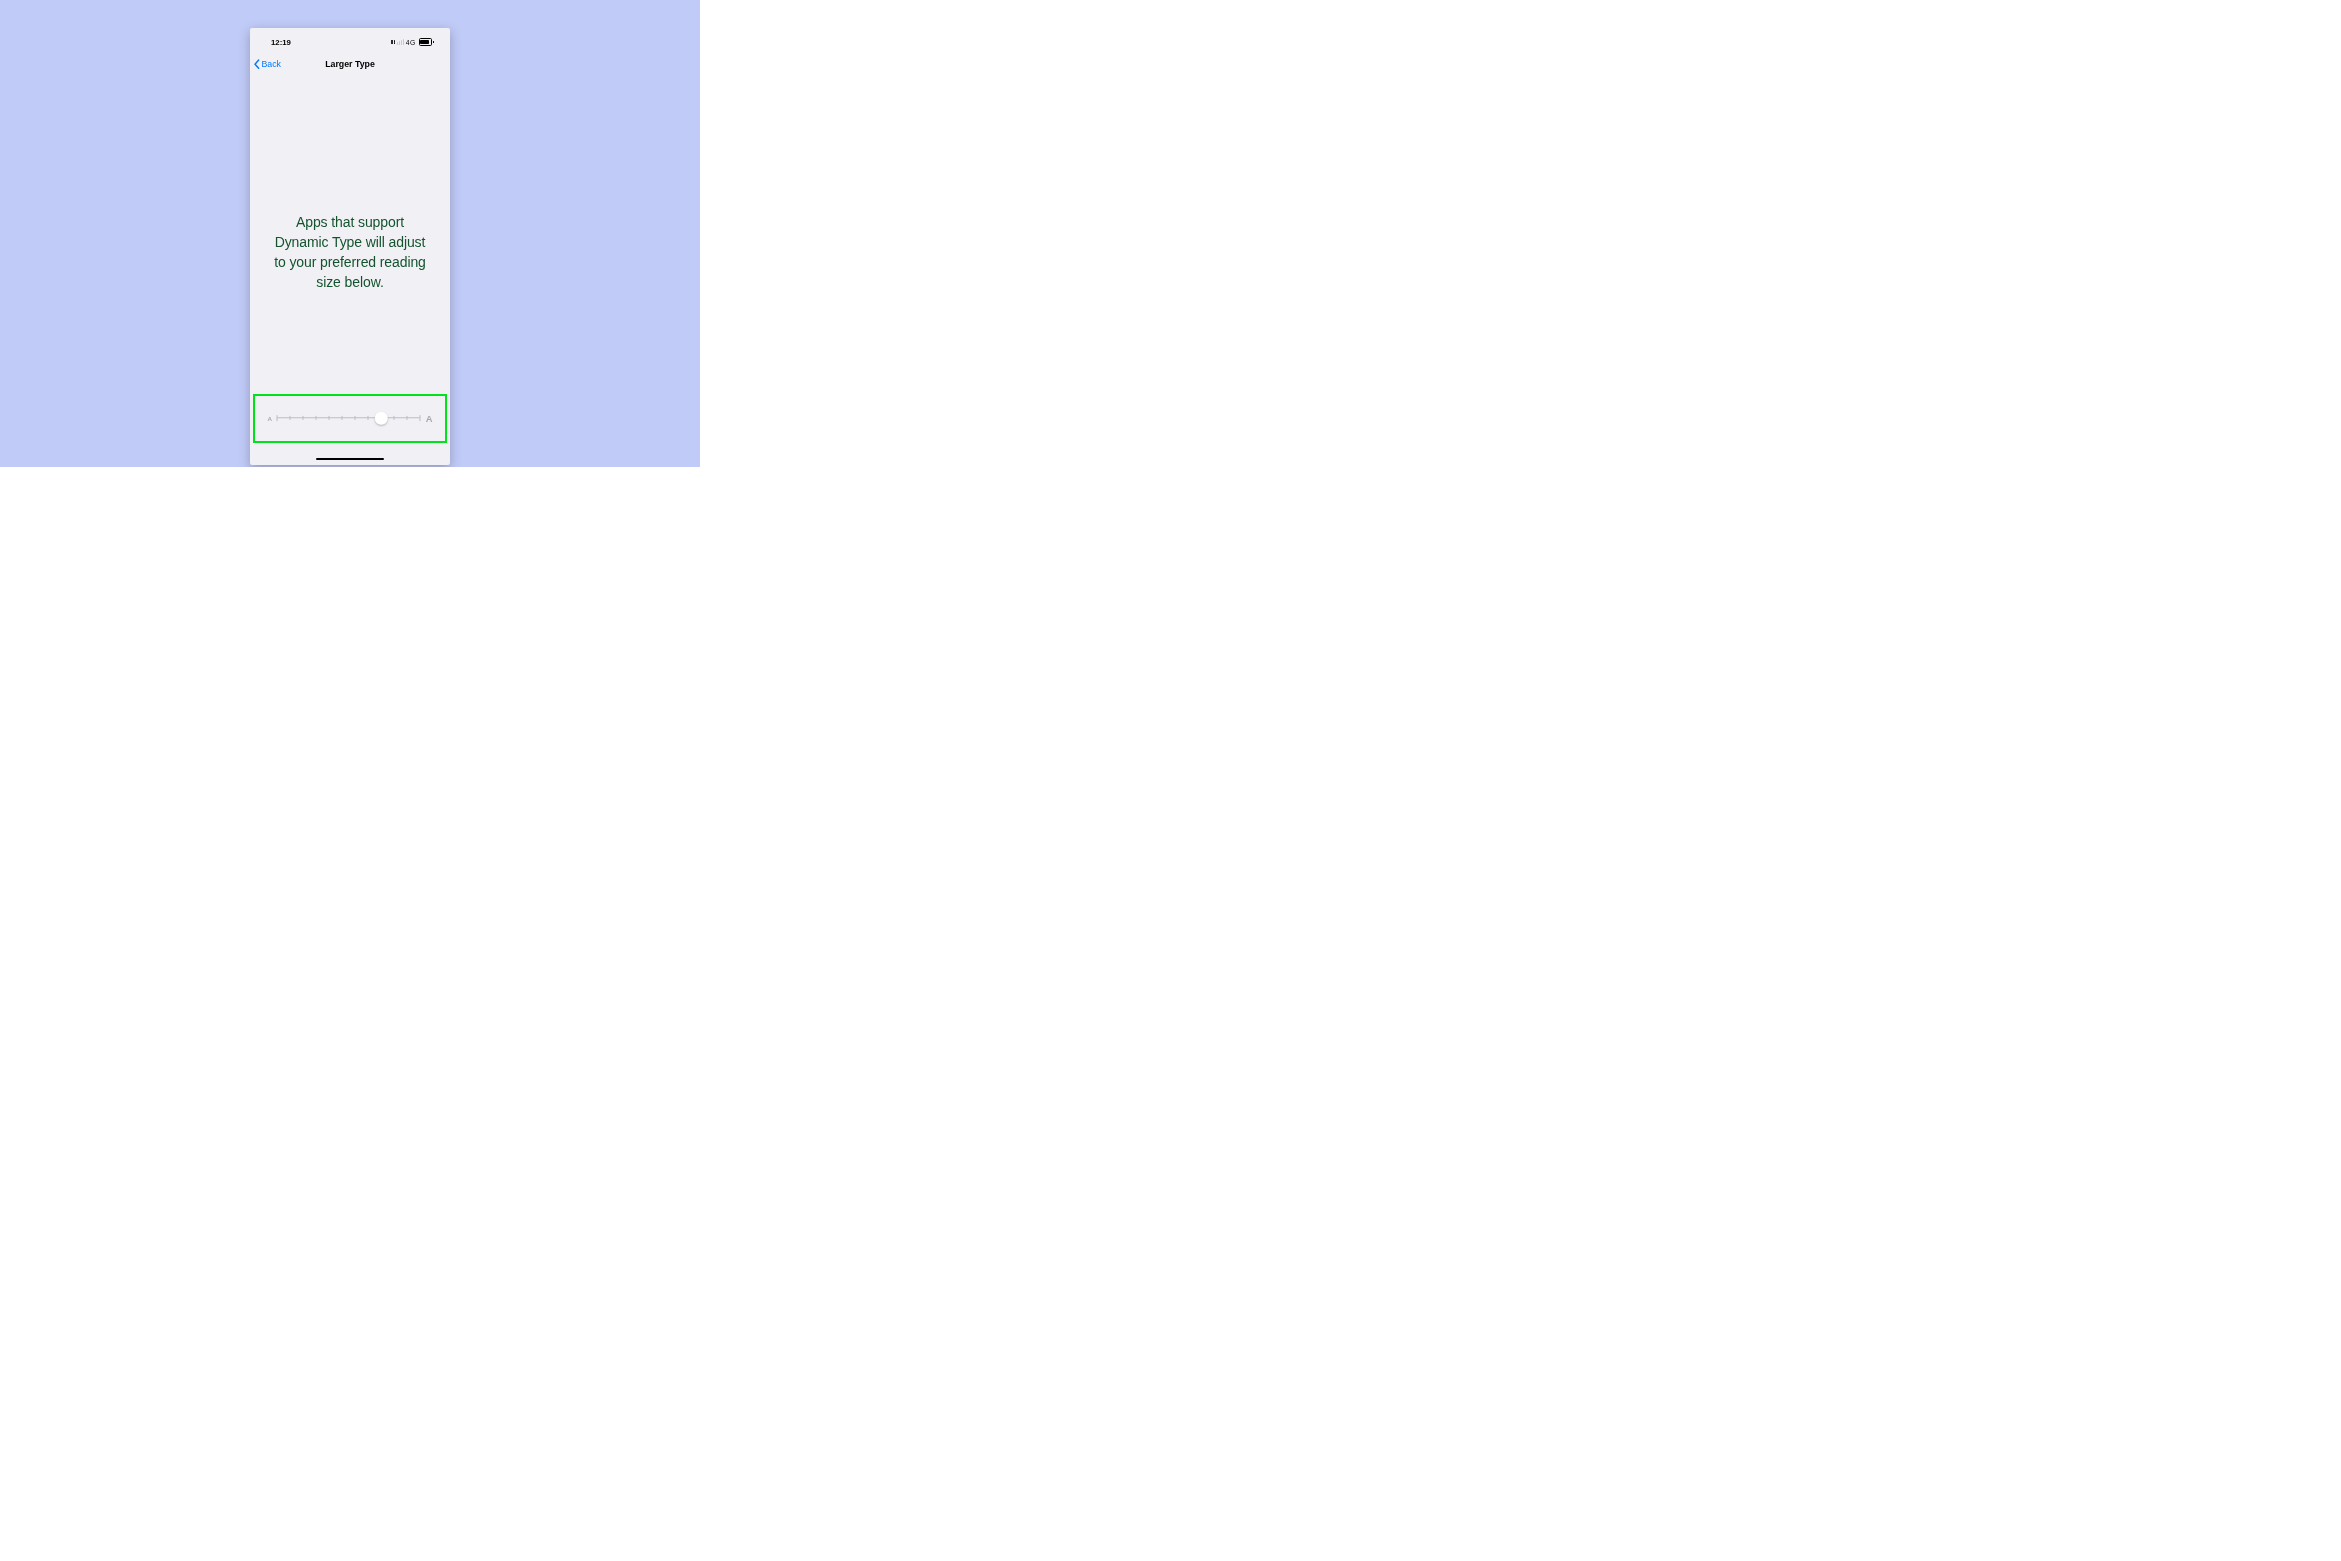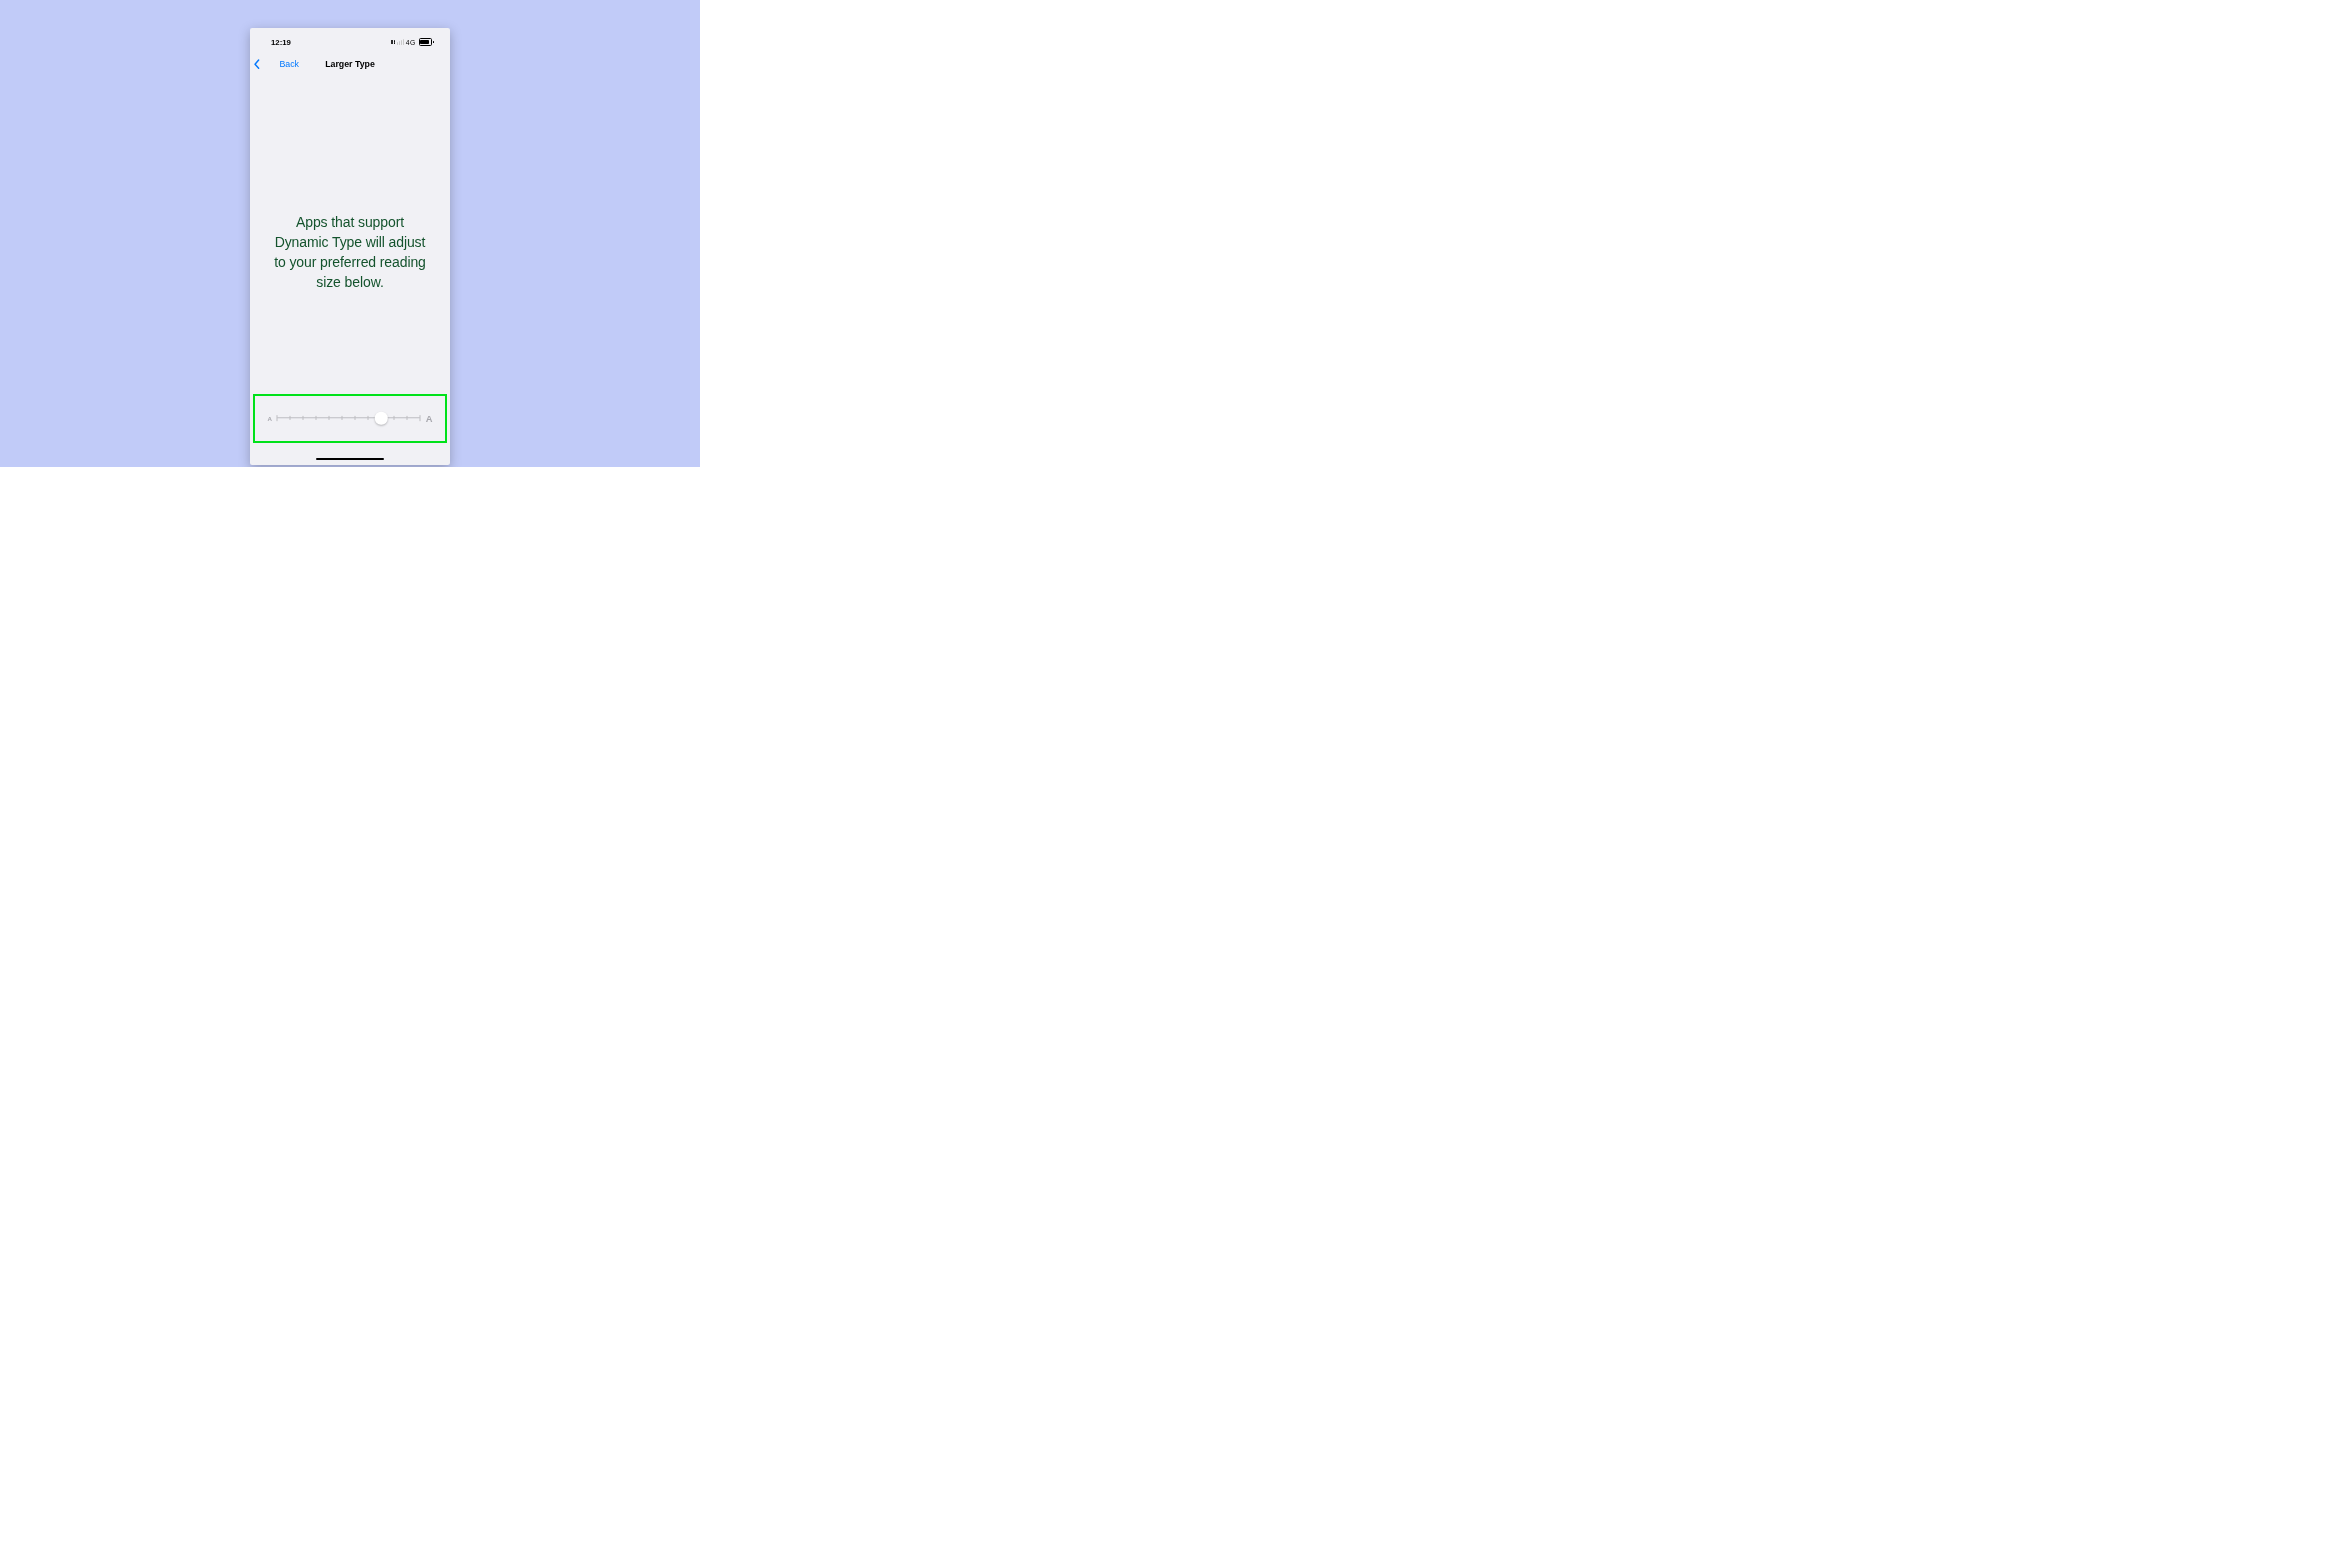--- a/index.html
+++ b/index.html
@@ -84,21 +84,21 @@
   top: 28px;
   left: 0;
   right: 0;
   height: 16.7px;
   display:flex;
   align-items:center;
   justify-content:center;
 }
 .nav-bar .back {
   position:absolute; left:4.2px; top:0; bottom:0;
-  display:flex; align-items:center; gap:19px;
+  display:flex; align-items:center; gap:1px;
   color:#0479fd;
   font-size:8.8px;
 }
 .nav-bar .title{
   font-size:8.8px; font-weight:600; color:#000;
 }
 .card {
   position:absolute;
   left:8.8px; right:8.8px; top:60px;
   height:116px;

